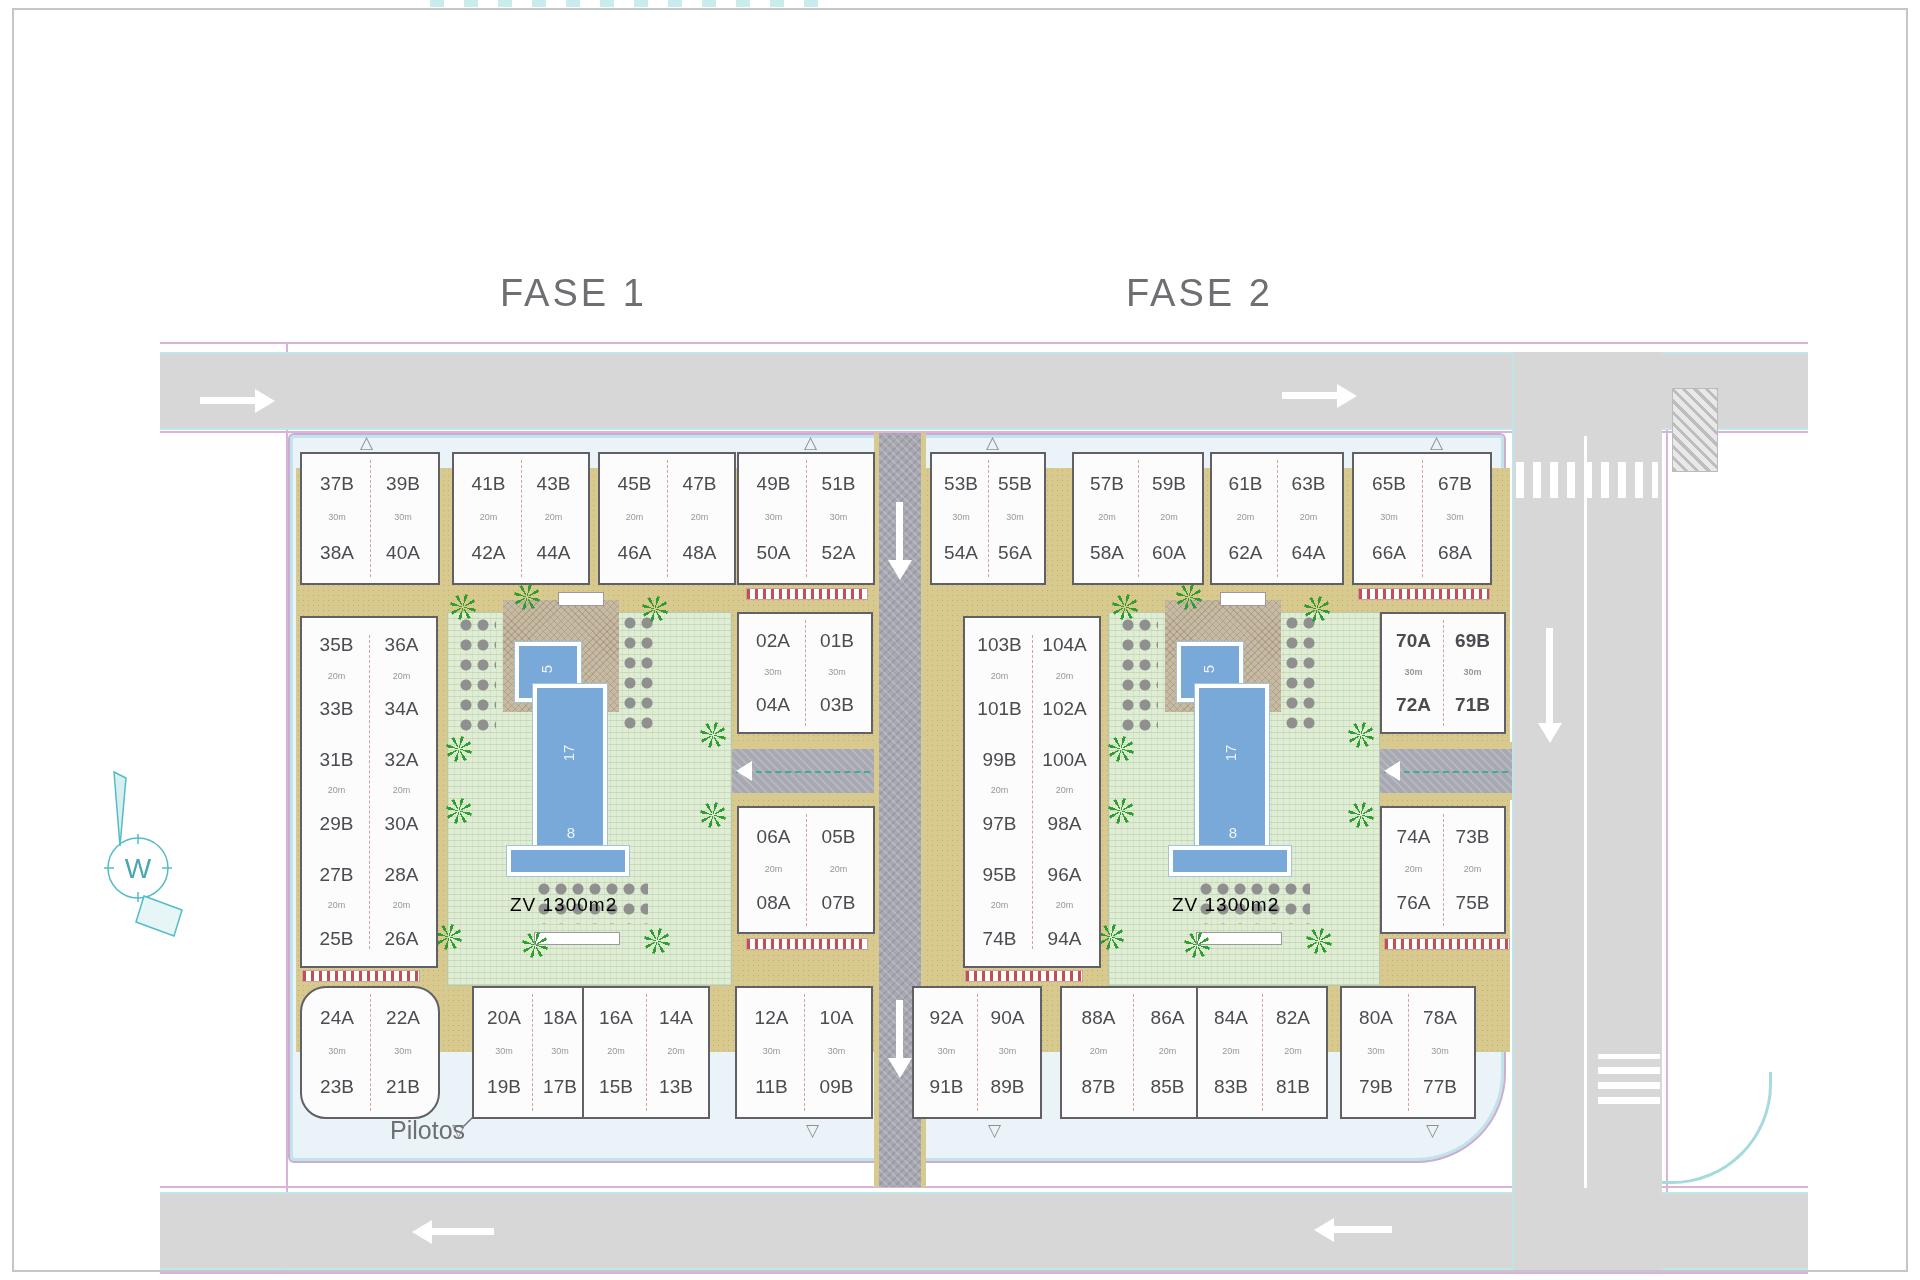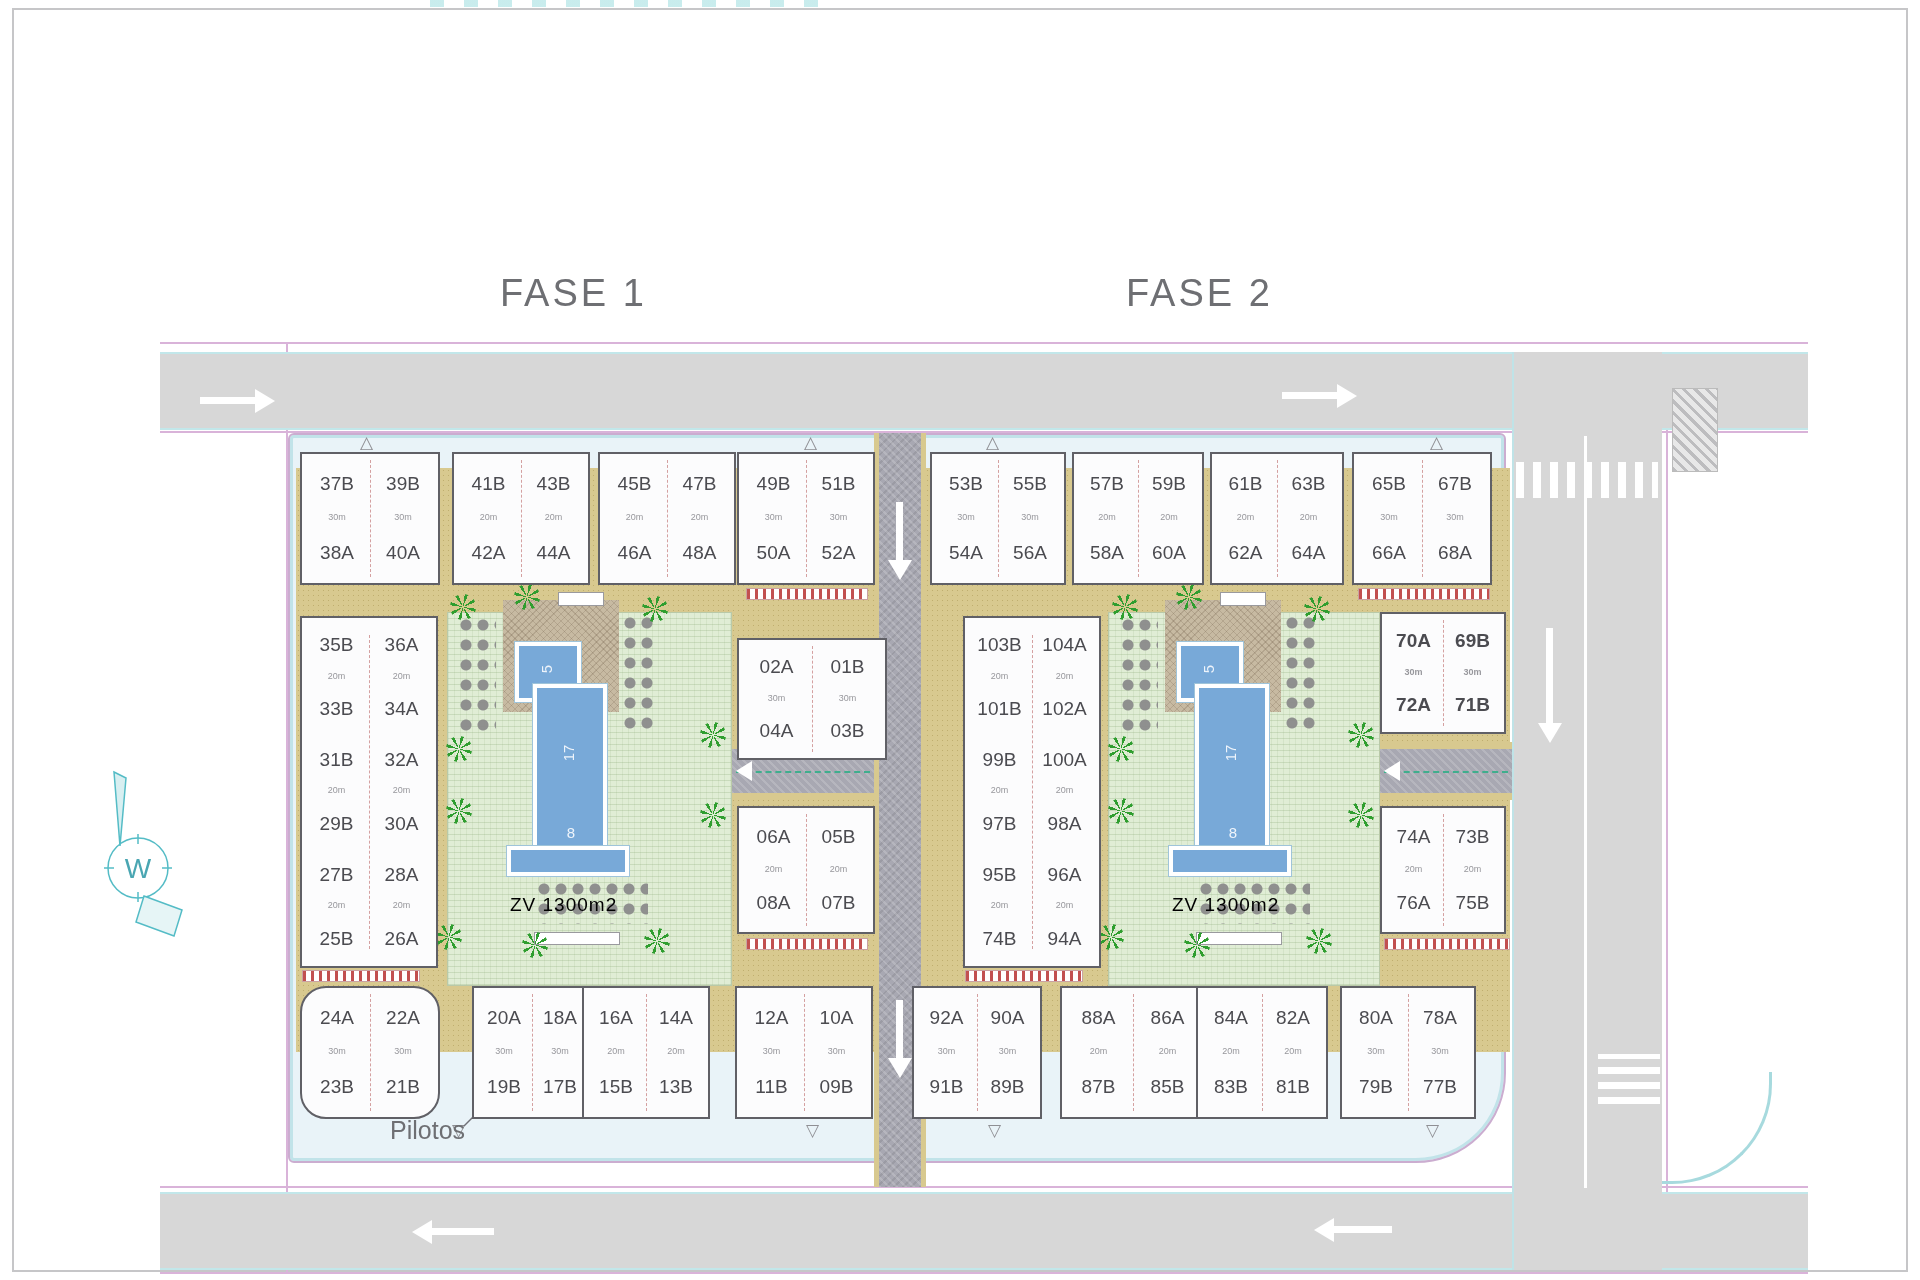--- a/index.html
+++ b/index.html
@@ -289,21 +289,21 @@
         </div>
         <div class="a-row">
           <span>20m</span>
           <span>20m</span>
         </div>
         <div class="u-row">
           <span>25B</span>
           <span>26A</span>
         </div>
       </div>
-      <div class="unit-block" style="left: 737px; top: 612px; width: 150px; height: 122px; margin-top: 26px;">
+      <div class="unit-block" style="left: 737px; top: 612px; width: 136px; height: 122px;">
         <div class="u-row">
           <span>02A</span>
           <span>01B</span>
         </div>
         <div class="a-row">
           <span>30m</span>
           <span>30m</span>
         </div>
         <div class="u-row">
           <span>04A</span>
@@ -373,21 +373,21 @@
         </div>
         <div class="a-row">
           <span>30m</span>
           <span>30m</span>
         </div>
         <div class="u-row">
           <span>11B</span>
           <span>09B</span>
         </div>
       </div>
-      <div class="unit-block" style="left: 930px; top: 452px; width: 136px; height: 133px;">
+      <div class="unit-block" style="left: 930px; top: 452px; width: 116px; height: 133px;">
         <div class="u-row">
           <span>53B</span>
           <span>55B</span>
         </div>
         <div class="a-row">
           <span>30m</span>
           <span>30m</span>
         </div>
         <div class="u-row">
           <span>54A</span>

